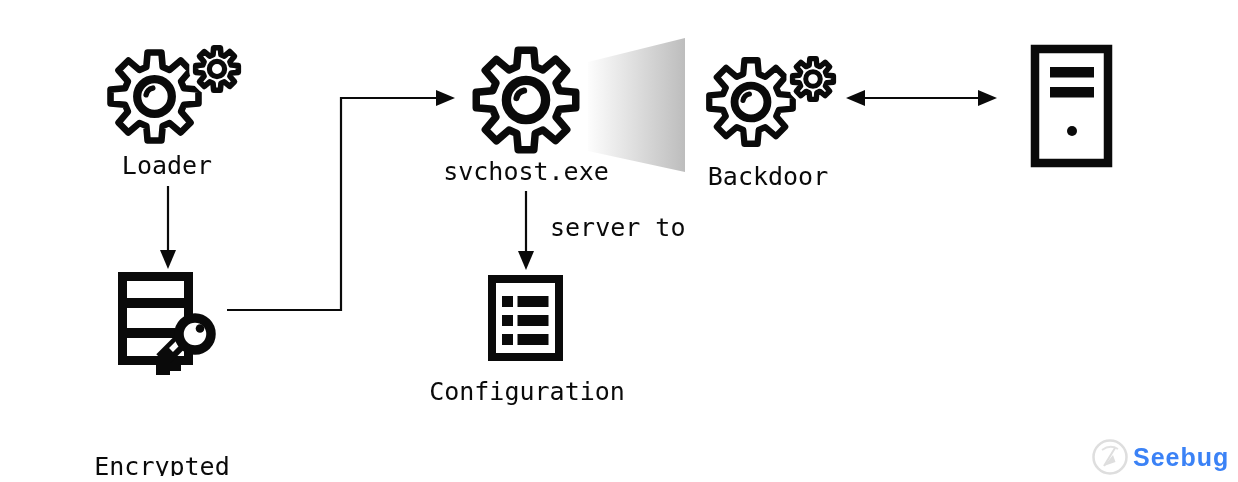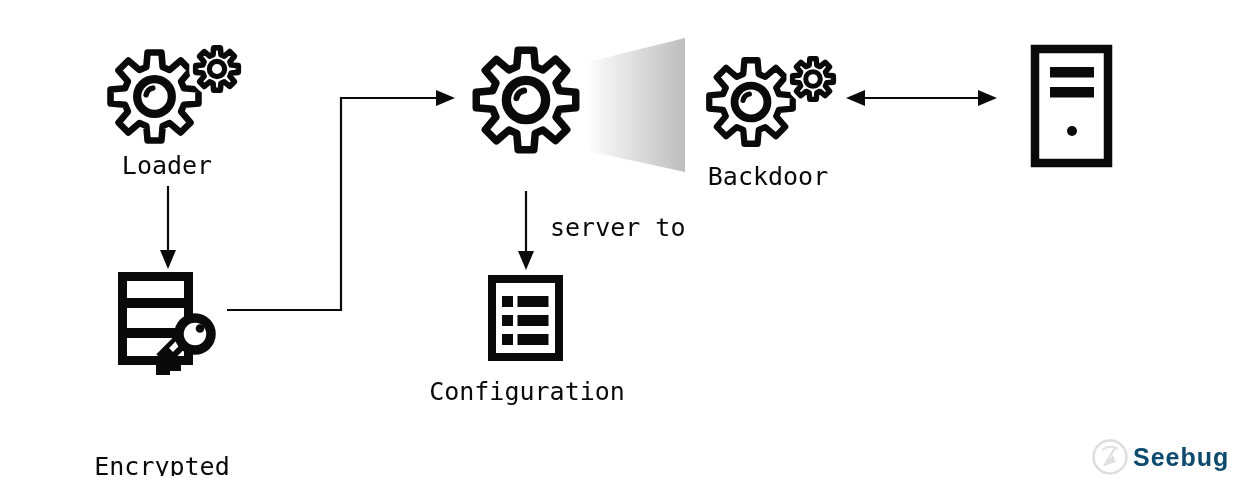--- a/index.html
+++ b/index.html
@@ -15,21 +15,21 @@
   .lbl{
     position:absolute;
     font-family:"DejaVu Sans Mono","Liberation Mono",monospace;
     font-size:25px;line-height:25px;color:#0a0a0a;white-space:pre;
   }
   .lbl.center{transform:translateX(-50%);text-align:center;}
   .lbl.two-line{line-height:31px;}
   .watermark-text{
     position:absolute;left:1133px;top:443px;
     font-family:"Liberation Sans","DejaVu Sans",sans-serif;
-    font-size:25px;font-weight:bold;letter-spacing:1px;color:#0c4a6e;
+    font-size:25px;font-weight:bold;letter-spacing:1px;color:#3b82f6;
   }
   .hidden-defs{position:absolute;width:0;height:0;overflow:hidden;}
 </style>
 </head>
 <body>
 
 <svg class="hidden-defs" aria-hidden="true">
   <defs>
     <path id="cogp" d="M50.1 24.3 L51.6 6.7 L68.4 6.7 L69.9 24.3
       L78.2 27.8 L91.7 16.3 L103.6 28.3 L92.2 41.8
@@ -136,20 +136,21 @@
     <circle cx="44" cy="89" r="5" fill="#0a0a0a"></circle>
   </svg>
 
   <div class="lbl center" style="left:167px;top:153px">Loader</div>
 
   <div class="lbl center two-line" style="left:162px;top:389px">
     <div>Encrypted</div>
     
   </div>
 
+  <div class="lbl center" style="left:526px;top:159px">svchost.exe</div>
 
   <div class="lbl" style="left:550px;top:215px">server to</div>
 
   <div class="lbl center" style="left:527px;top:379px">Configuration</div>
 
   <div class="lbl center" style="left:768px;top:164px">Backdoor</div>
 
 
   <svg class="icon" style="left:1090px;top:437px;width:42px;height:42px" viewBox="0 0 42 42">
     <circle cx="20" cy="20" r="16.5" fill="none" stroke="#dedede" stroke-width="2.5"></circle>

